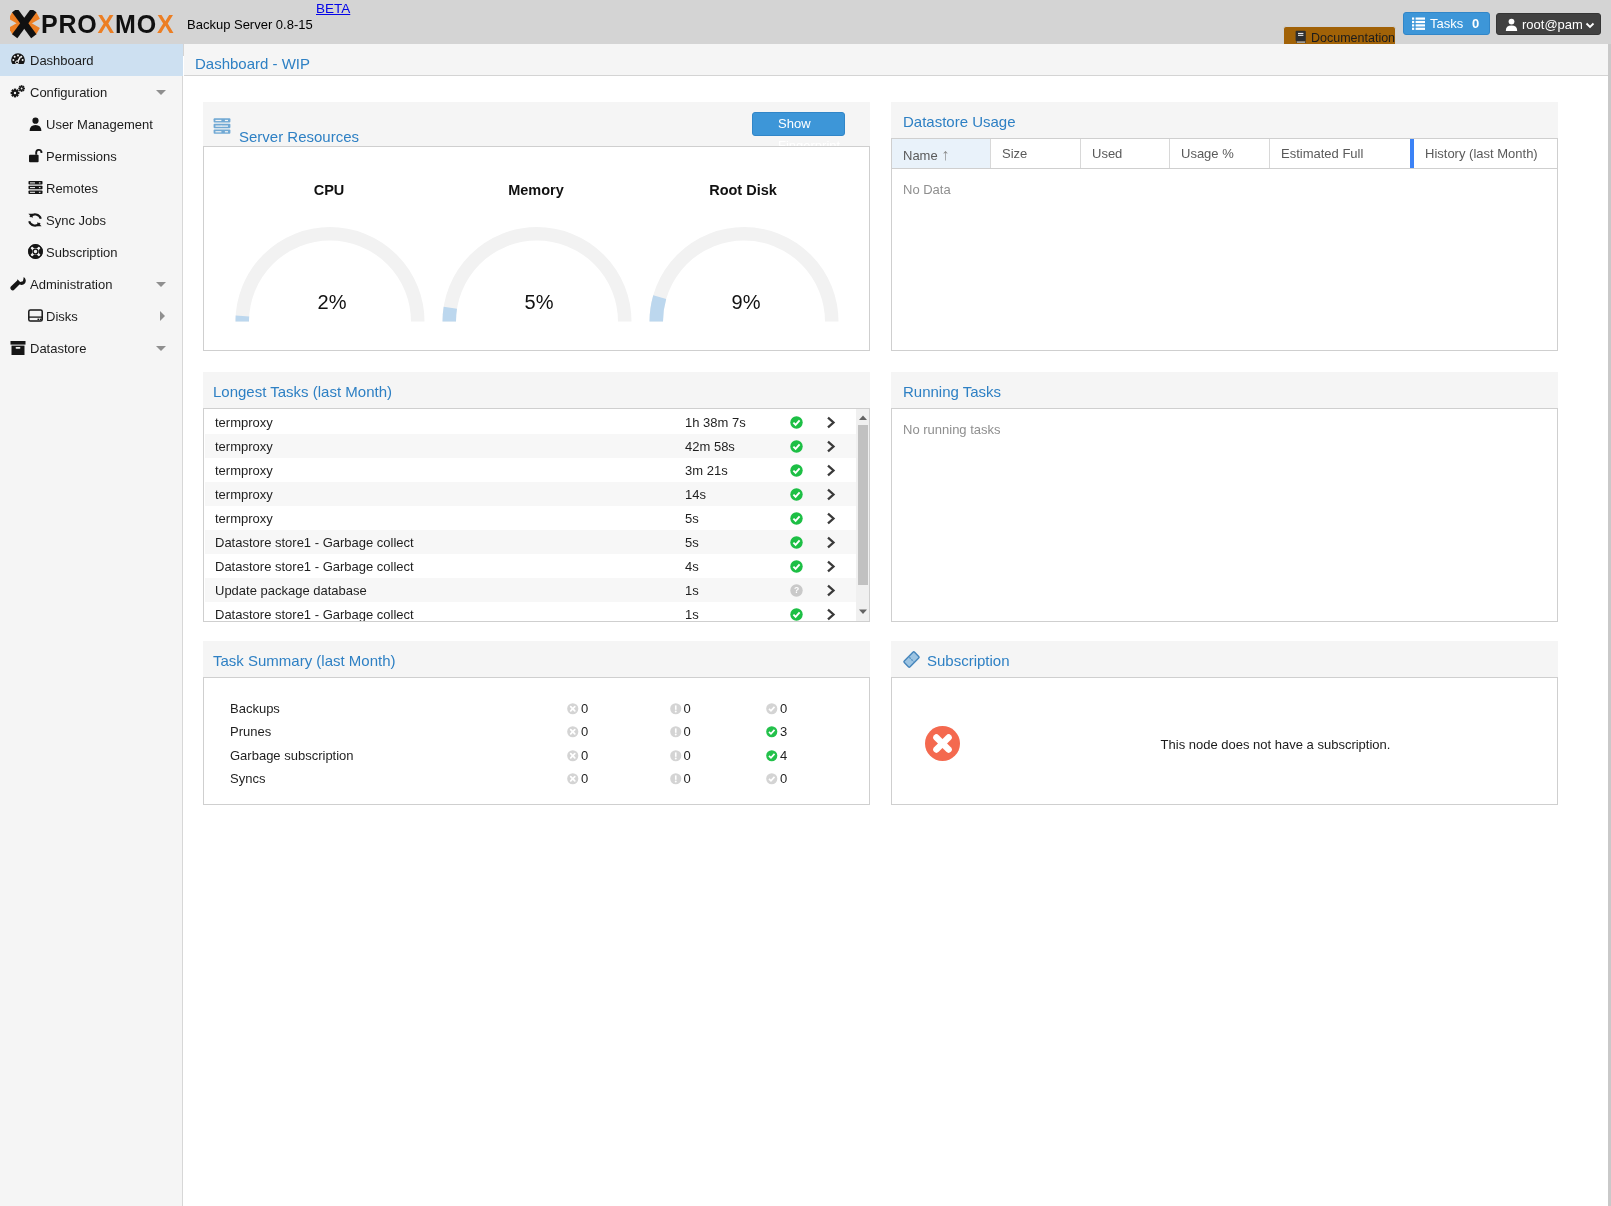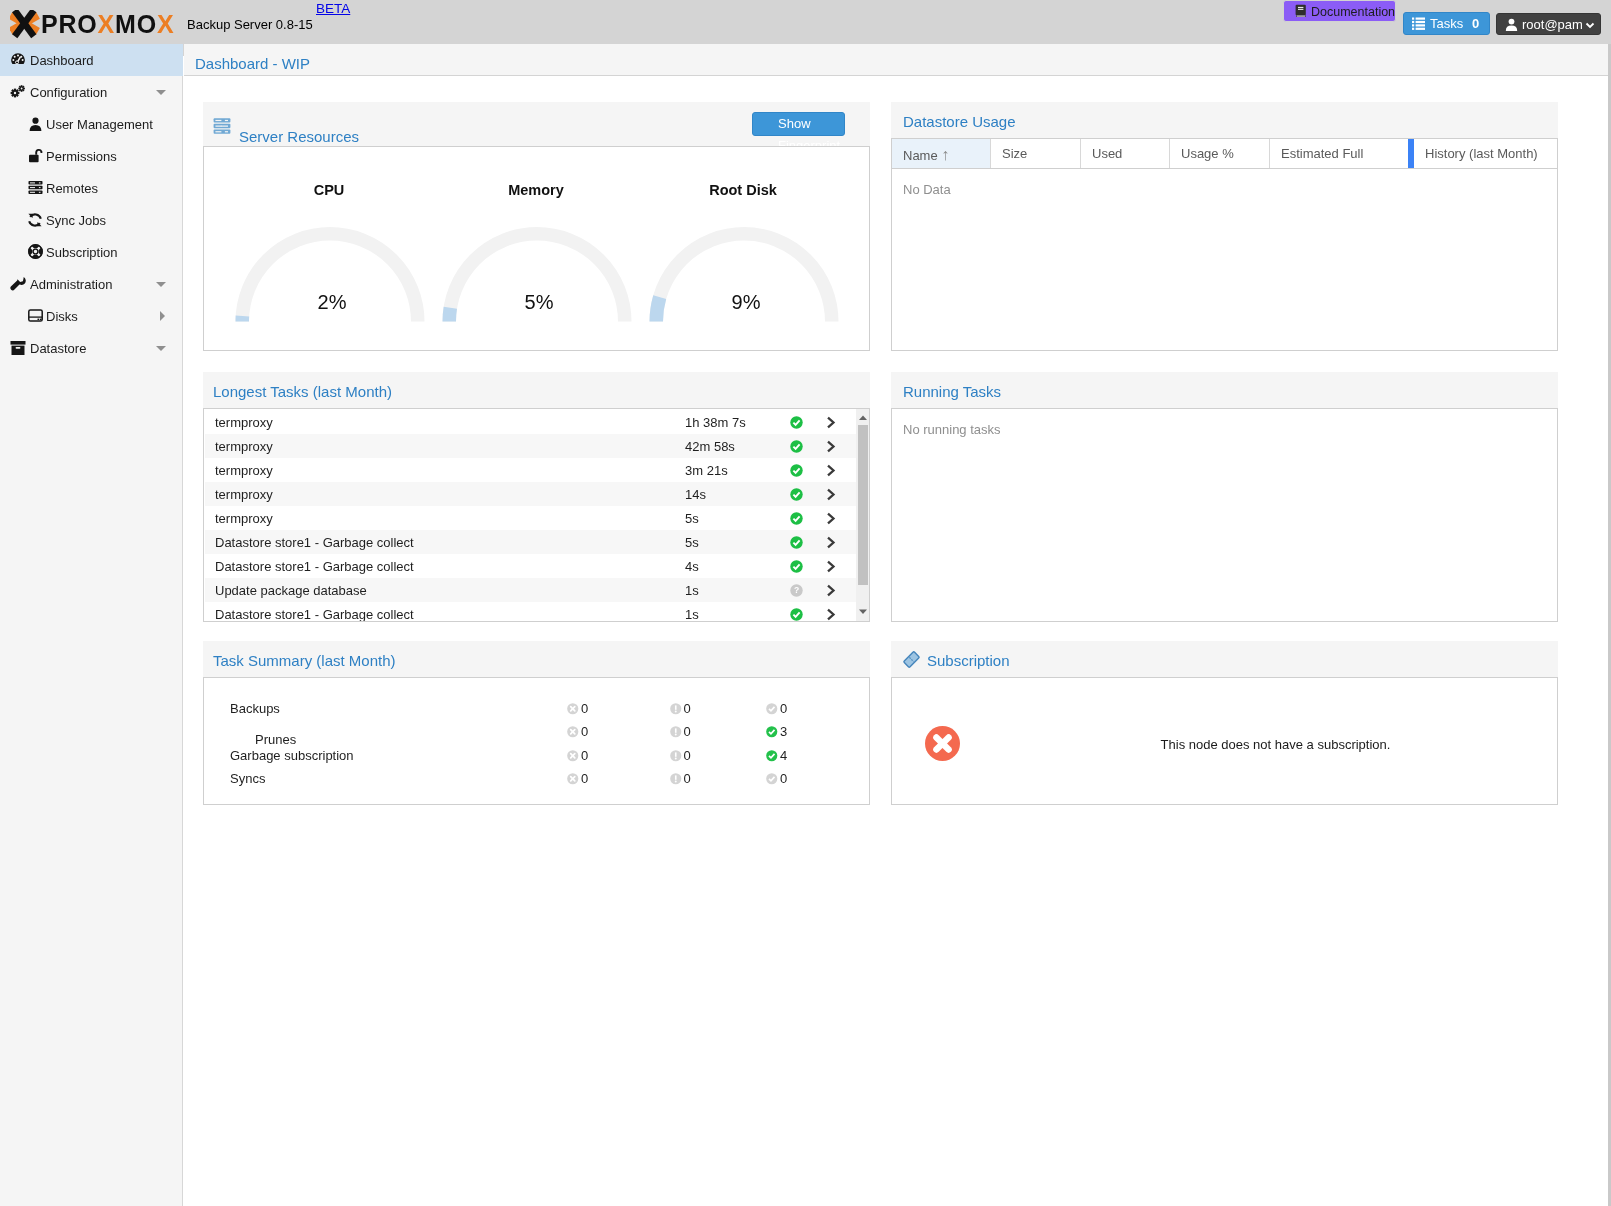--- a/index.html
+++ b/index.html
@@ -38,21 +38,21 @@
       </g>
       <g stroke="#111" stroke-width="6.6">
         <line x1="4.7" y1="0.4" x2="23.8" y2="26.2"></line>
         <line x1="23.8" y1="0.4" x2="4.7" y2="26.2"></line>
       </g>
     </g>
     <text x="31" y="22.5" font-size="25" font-weight="bold" letter-spacing="0.8" fill="#101010">PRO<tspan fill="#ec7e23">X</tspan>MO<tspan fill="#ec7e23">X</tspan></text>
   </svg>
   <span class="abs" style="left:187px; top:17px; font-size:13px; color:#000000;">Backup Server 0.8-15</span>
   <a class="abs" style="left:316px; top:1px; font-size:13.5px; color:#0303e8;" href="#">BETA</a>
-  <div class="btn" style="left:1283px; top:0; width:113px; height:22px; background:#8b5cf6; border:1px solid #d2d2d2;">
+  <div class="btn" style="left:1283px; top:26px; width:113px; height:22px; background:#a16207; border:1px solid #d2d2d2;">
     <svg class="abs" style="left:9px; top:3px;" width="14" height="14" viewBox="0 0 14 14">
       <rect x="2.6" y="0.8" width="10.2" height="10.4" rx="1" fill="#2e2e2e"></rect>
       <path d="M3.4 11.2 Q2.7 12.1 3.4 12.9 L12.8 12.9 L12.8 11.2 Z" fill="#2e2e2e"></path>
       <path d="M5 3.4 L10.4 3.4 M5 5.3 L10.4 5.3" stroke="#fff" stroke-width="1"></path>
       <path d="M3.8 12.1 L12.2 12.1" stroke="#fff" stroke-width="0.9"></path>
     </svg>
     <span class="abs" style="left:27px; top:4px; color:#1c1c1c; font-size:12.5px;">Documentation</span>
   </div>
   <div class="btn" style="left:1403px; top:12px; width:87px; height:23px; background:#3d96d8; border:1px solid #3186c8;">
     <svg class="abs" style="left:8px; top:4px;" width="13" height="13" viewBox="0 0 13 13">
@@ -255,21 +255,21 @@
       </div>
     <div class="abs" style="left:99px; top:0; width:90px; height:29px; border-right:1px solid #d8d8d8;">
         <span class="abs" style="left:11px; top:7px;">Size</span>
       </div>
     <div class="abs" style="left:189px; top:0; width:89px; height:29px; border-right:1px solid #d8d8d8;">
         <span class="abs" style="left:11px; top:7px;">Used</span>
       </div>
     <div class="abs" style="left:278px; top:0; width:100px; height:29px; border-right:1px solid #d8d8d8;">
         <span class="abs" style="left:11px; top:7px;">Usage %</span>
       </div>
-    <div class="abs" style="left:378px; top:0; width:144px; height:29px; border-right:6px solid #3b82f6;">
+    <div class="abs" style="left:378px; top:0; width:144px; height:29px; border-right:4px solid #3b82f6;">
         <span class="abs" style="left:11px; top:7px;">Estimated Full</span>
       </div>
     <div class="abs" style="left:522px; top:0; width:143px; height:29px;">
         <span class="abs" style="left:11px; top:7px;">History (last Month)</span>
       </div>
   </div>
   <span class="abs gray" style="left:11px; top:43px; font-size:13px;">No Data</span>
 </div>
 
 <div class="panel-h" style="left:203px; top:372px; width:667px; height:36px;">
@@ -413,21 +413,21 @@
         <circle cx="6.5" cy="9.7" r="1.1" fill="#fff"></circle>
       </svg>
     <span class="cnt" style="left:478.5px;">0</span>
     <svg class="abs" style="left:561px; top:6px;" width="11.5" height="11.5" viewBox="0 0 13 13">
         <circle cx="6.5" cy="6.5" r="6.3" fill="#d4d4d4"></circle>
         <path d="M3.4 6.7 L5.6 8.9 L9.6 4.4" stroke="#fff" stroke-width="1.9" fill="none"></path>
       </svg>
     <span class="cnt" style="left:575px;">0</span>
   </div>
   <div class="tsrow" style="left:1px; top:42px; width:652px;">
-    <span class="abs" style="left:25px; top:12px;margin-left:25px;">Prunes</span>
+    <span class="abs" style="left:25px; top:4px;">Prunes</span>
     <svg class="abs" style="left:362px; top:6px;" width="11.5" height="11.5" viewBox="0 0 13 13">
         <circle cx="6.5" cy="6.5" r="6.3" fill="#d4d4d4"></circle>
         <g stroke="#fff" stroke-width="2" stroke-linecap="round">
           <line x1="4.2" y1="4.2" x2="8.8" y2="8.8"></line>
           <line x1="8.8" y1="4.2" x2="4.2" y2="8.8"></line>
         </g>
       </svg>
     <span class="cnt" style="left:376px;">0</span>
     <svg class="abs" style="left:465px; top:6px;" width="11.5" height="11.5" viewBox="0 0 13 13">
         <circle cx="6.5" cy="6.5" r="6.3" fill="#d4d4d4"></circle>

